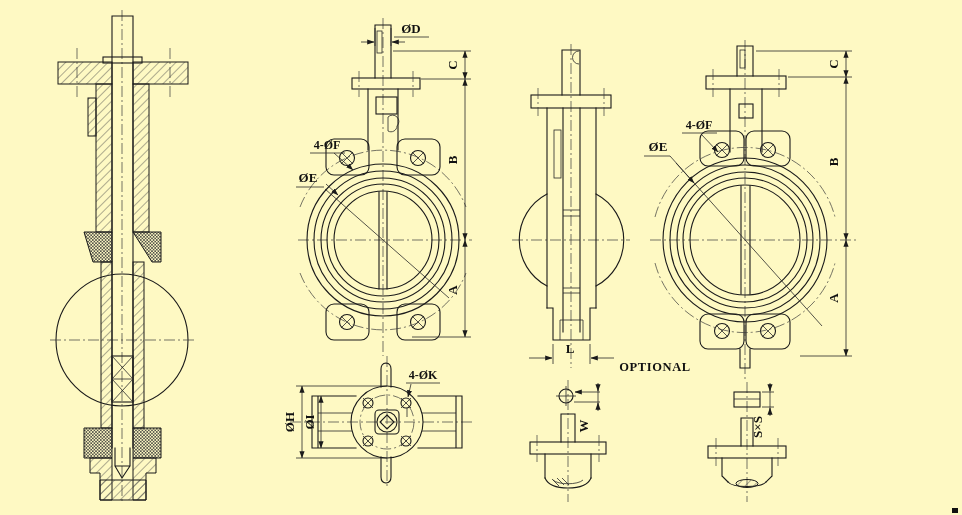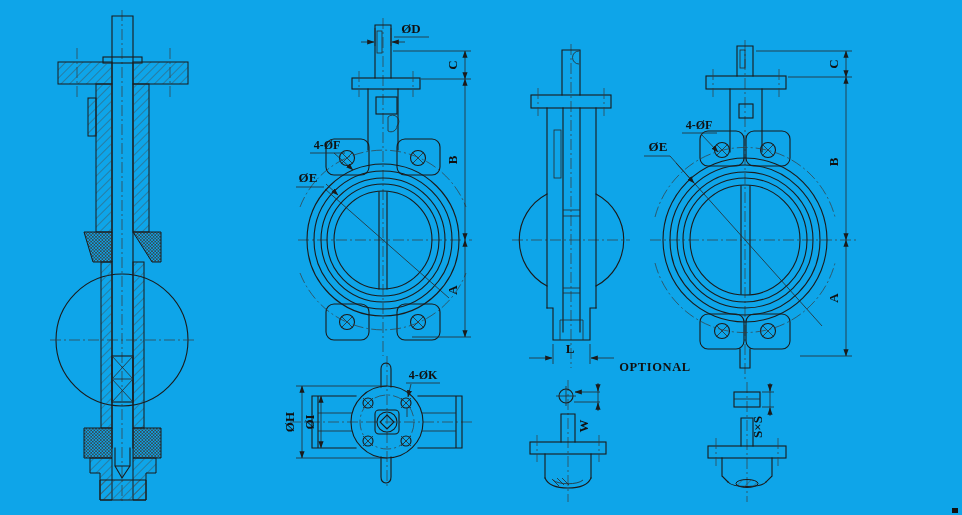--- a/index.html
+++ b/index.html
@@ -1,16 +1,16 @@
 <!DOCTYPE html>
 <html><head>
 <meta charset="utf-8">
 <style>
   html,body{margin:0;padding:0;background:#ffffff;}
-  .canvas{position:relative;width:962px;height:515px;background:#0ea5e9;overflow:hidden;
+  .canvas{position:relative;width:962px;height:515px;background:#fef9c3;overflow:hidden;
           font-family:"Liberation Serif", serif;}
   svg{position:absolute;left:0;top:0;}
   .ln   {fill:none;stroke:#1b1b1b;stroke-width:1.1;stroke-linecap:square;}
   .th   {fill:none;stroke:#2a2a2a;stroke-width:0.8;stroke-linecap:butt;}
   .cl   {fill:none;stroke:#3a3a3a;stroke-width:0.7;stroke-dasharray:11 3 2 3;}
   .dim  {fill:none;stroke:#2a2a2a;stroke-width:0.8;}
   .hatchf {fill:url(#hatch);stroke:#1b1b1b;stroke-width:1;}
   .xhatchf{fill:url(#xhatch);stroke:#1b1b1b;stroke-width:1;}
   .lbl  {fill:#111111;font-weight:bold;font-size:13px;text-anchor:middle;}
   .lbl2 {fill:#111111;font-weight:bold;font-size:12px;text-anchor:middle;}

